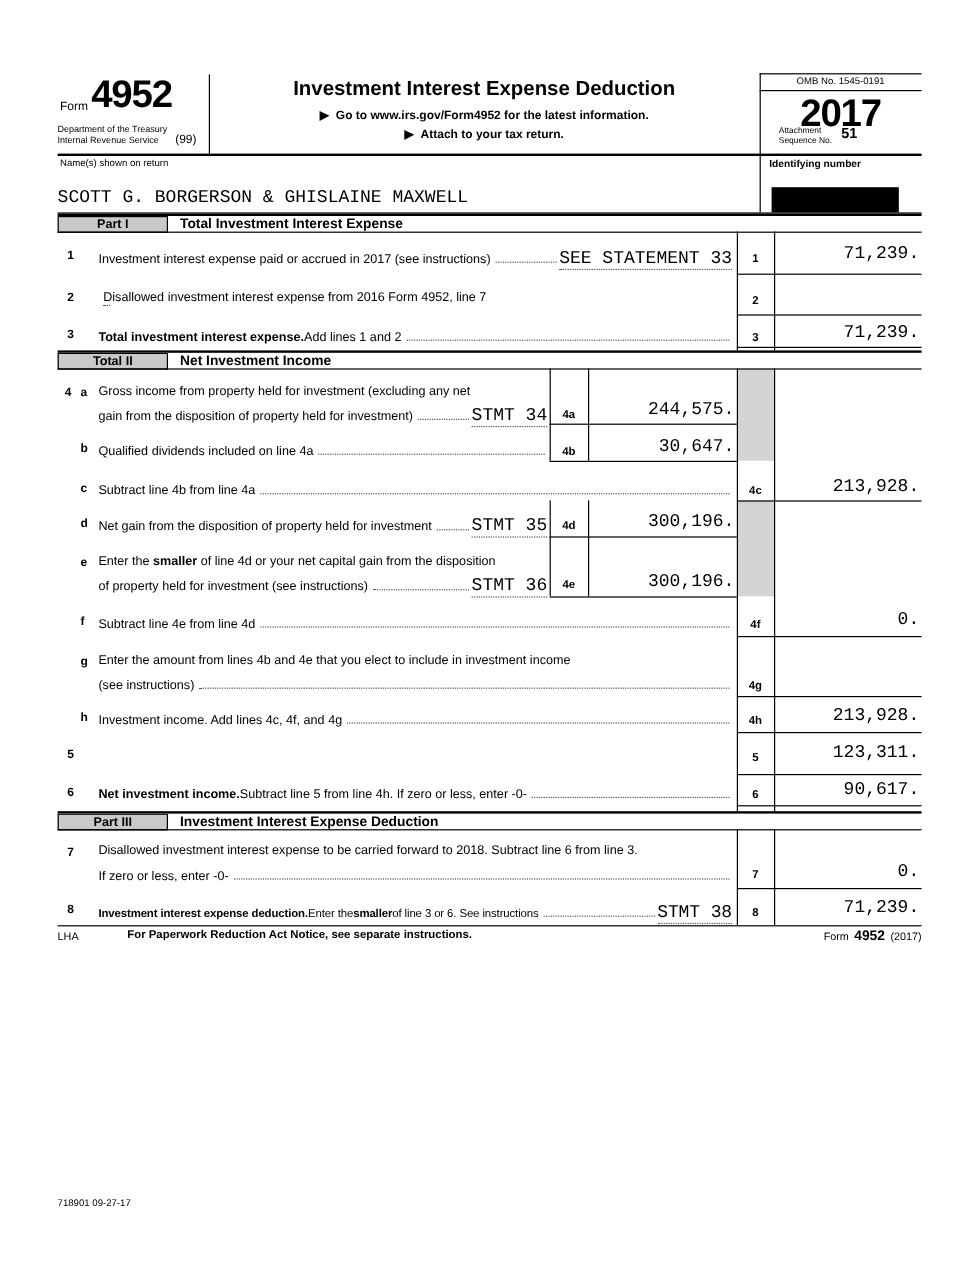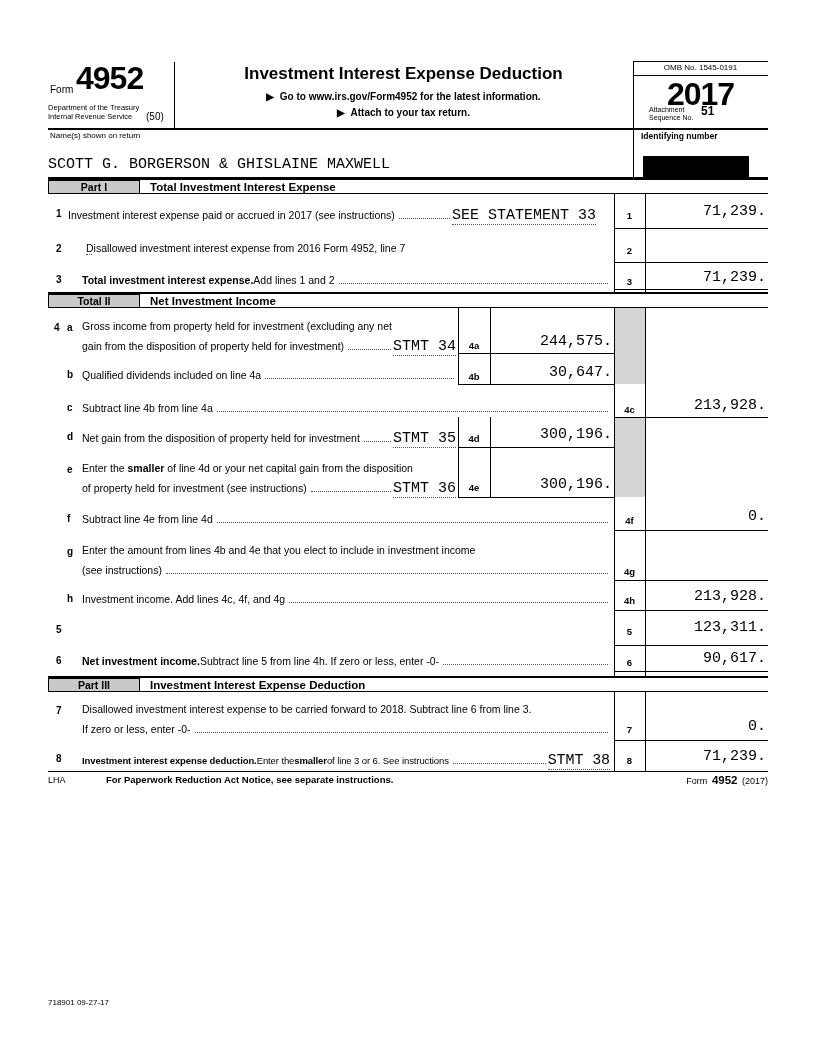--- a/index.html
+++ b/index.html
@@ -31,21 +31,21 @@
 
   <div class="vline" style="left:174px;top:62px;height:66px;"></div>
   <div class="vline" style="left:633px;top:61px;height:116px;"></div>
   <div class="hline" style="left:633px;top:61px;width:135px;"></div>
   <div class="hline" style="left:633px;top:75px;width:135px;"></div>
 
   <div class="t" style="left:50px;top:84px;font-size:10px;">Form</div>
   <div class="t b" style="left:76px;top:61px;font-size:32px;letter-spacing:-1px;">4952</div>
   <div class="t" style="left:48px;top:104px;font-size:7.5px;">Department of the Treasury</div>
   <div class="t" style="left:48px;top:113px;font-size:7.5px;">Internal Revenue Service</div>
-  <div class="t" style="left:146px;top:111px;font-size:10px;">(50)</div>
+  <div class="t" style="left:146px;top:111px;font-size:10px;">(99)</div>
 
   <div class="t b" style="left:174px;top:64px;width:459px;text-align:center;font-size:17px;">Investment Interest Expense Deduction</div>
   <div class="t b" style="left:174px;top:91px;width:459px;text-align:center;font-size:10px;">
     <span>▶</span>
     <span style="margin-left:3px;">Go to www.irs.gov/Form4952 for the latest information.</span>
   </div>
   <div class="t b" style="left:174px;top:107px;width:459px;text-align:center;font-size:10px;">
     <span>▶</span>
     <span style="margin-left:3px;">Attach to your tax return.</span>
   </div>
@@ -93,21 +93,21 @@
   <div class="hline" style="left:458px;top:497px;width:156px;"></div>
   <div class="hline" style="left:614px;top:530px;width:154px;"></div>
   <div class="hline" style="left:614px;top:580px;width:154px;"></div>
   <div class="hline" style="left:614px;top:610px;width:154px;"></div>
   <div class="hline" style="left:614px;top:645px;width:154px;"></div>
   <div class="hline" style="left:614px;top:671px;width:154px;"></div>
   <div class="hline" style="left:614px;top:740px;width:154px;"></div>
   <div class="hline" style="left:48px;top:771px;width:720px;"></div>
 
   <div class="ln" style="left:56px;top:208px;">1</div>
-  <div class="leader" style="left:68px;top:207px;width:528px;justify-content:flex-end;">
+  <div class="leader" style="left:82px;top:207px;width:528px;justify-content:flex-end;">
     <span class="lbl">Investment interest expense paid or accrued in 2017 (see instructions)</span>
     <span class="dots"></span>
     <span class="stmt">SEE STATEMENT 33</span>
   </div>
   <div class="bx" style="left:614px;top:211px;width:31px;">1</div>
   <div class="amt" style="left:648px;top:204px;width:118px;">71,239.</div>
 
   <div class="ln" style="left:56px;top:243px;">2</div>
   <div class="leader" style="left:82px;top:242px;width:528px;flex-direction:column;">
     <span class="lbl">Disallowed investment interest expense from 2016 Form 4952, line 7</span>

